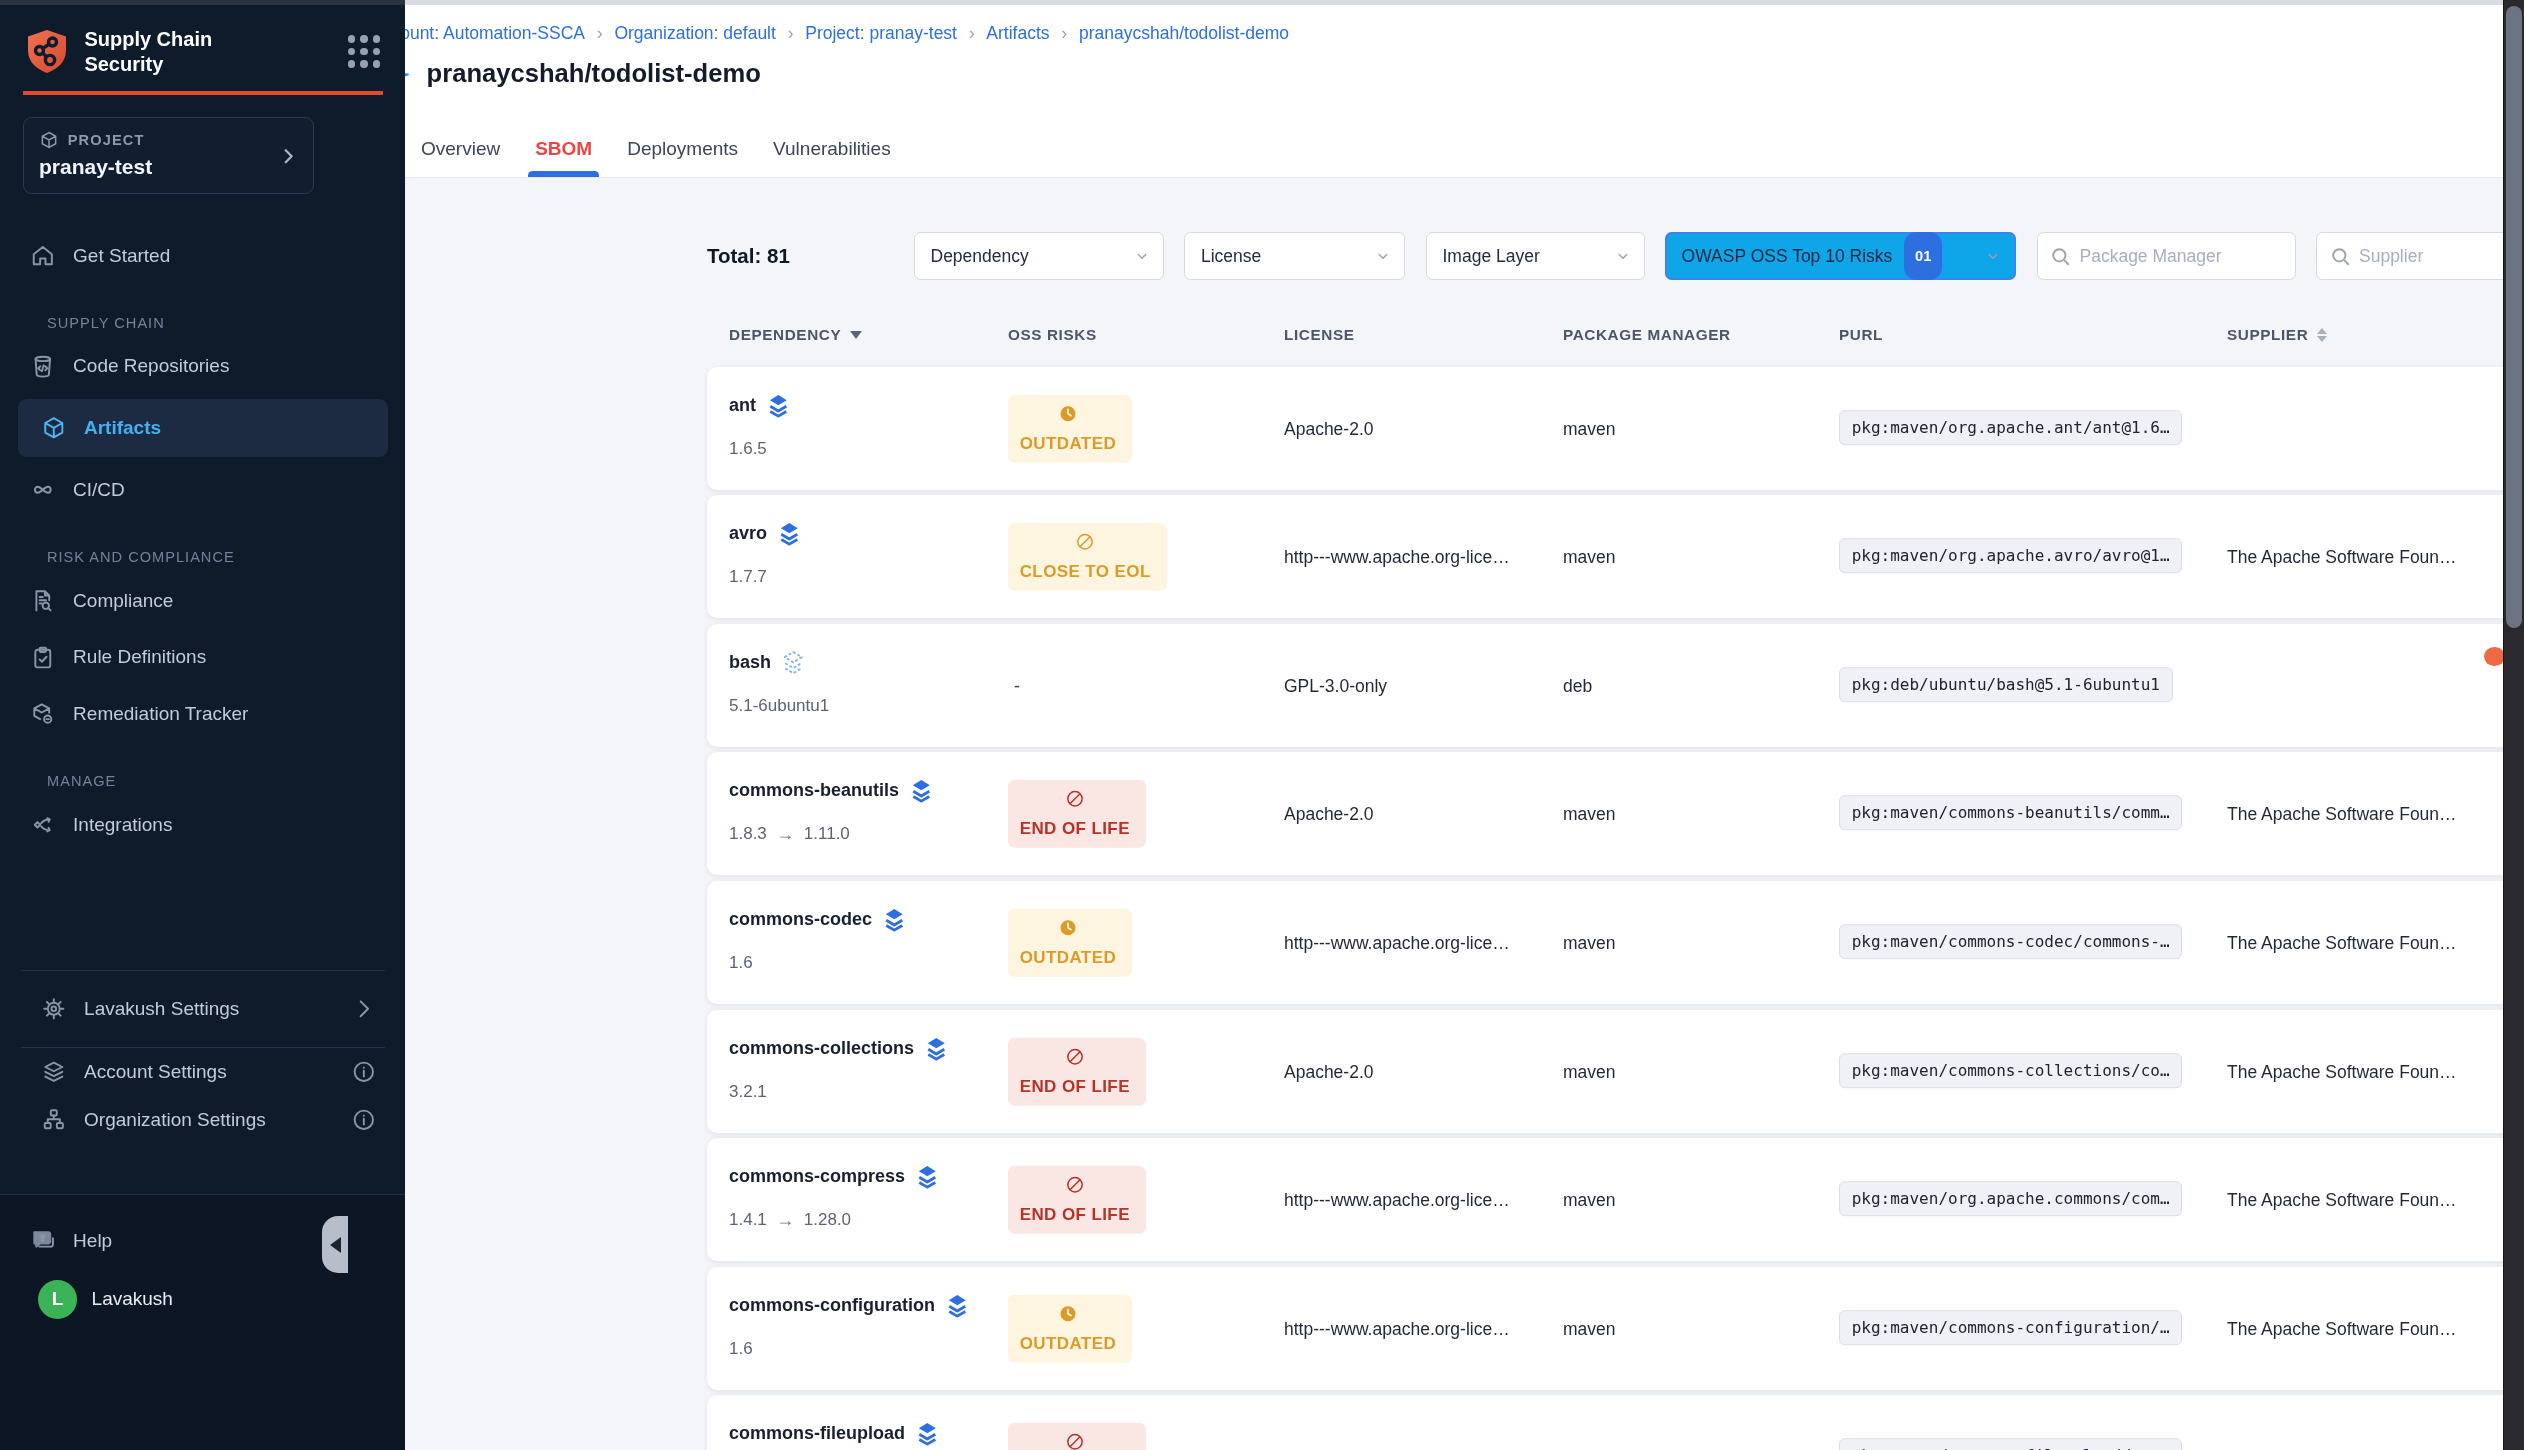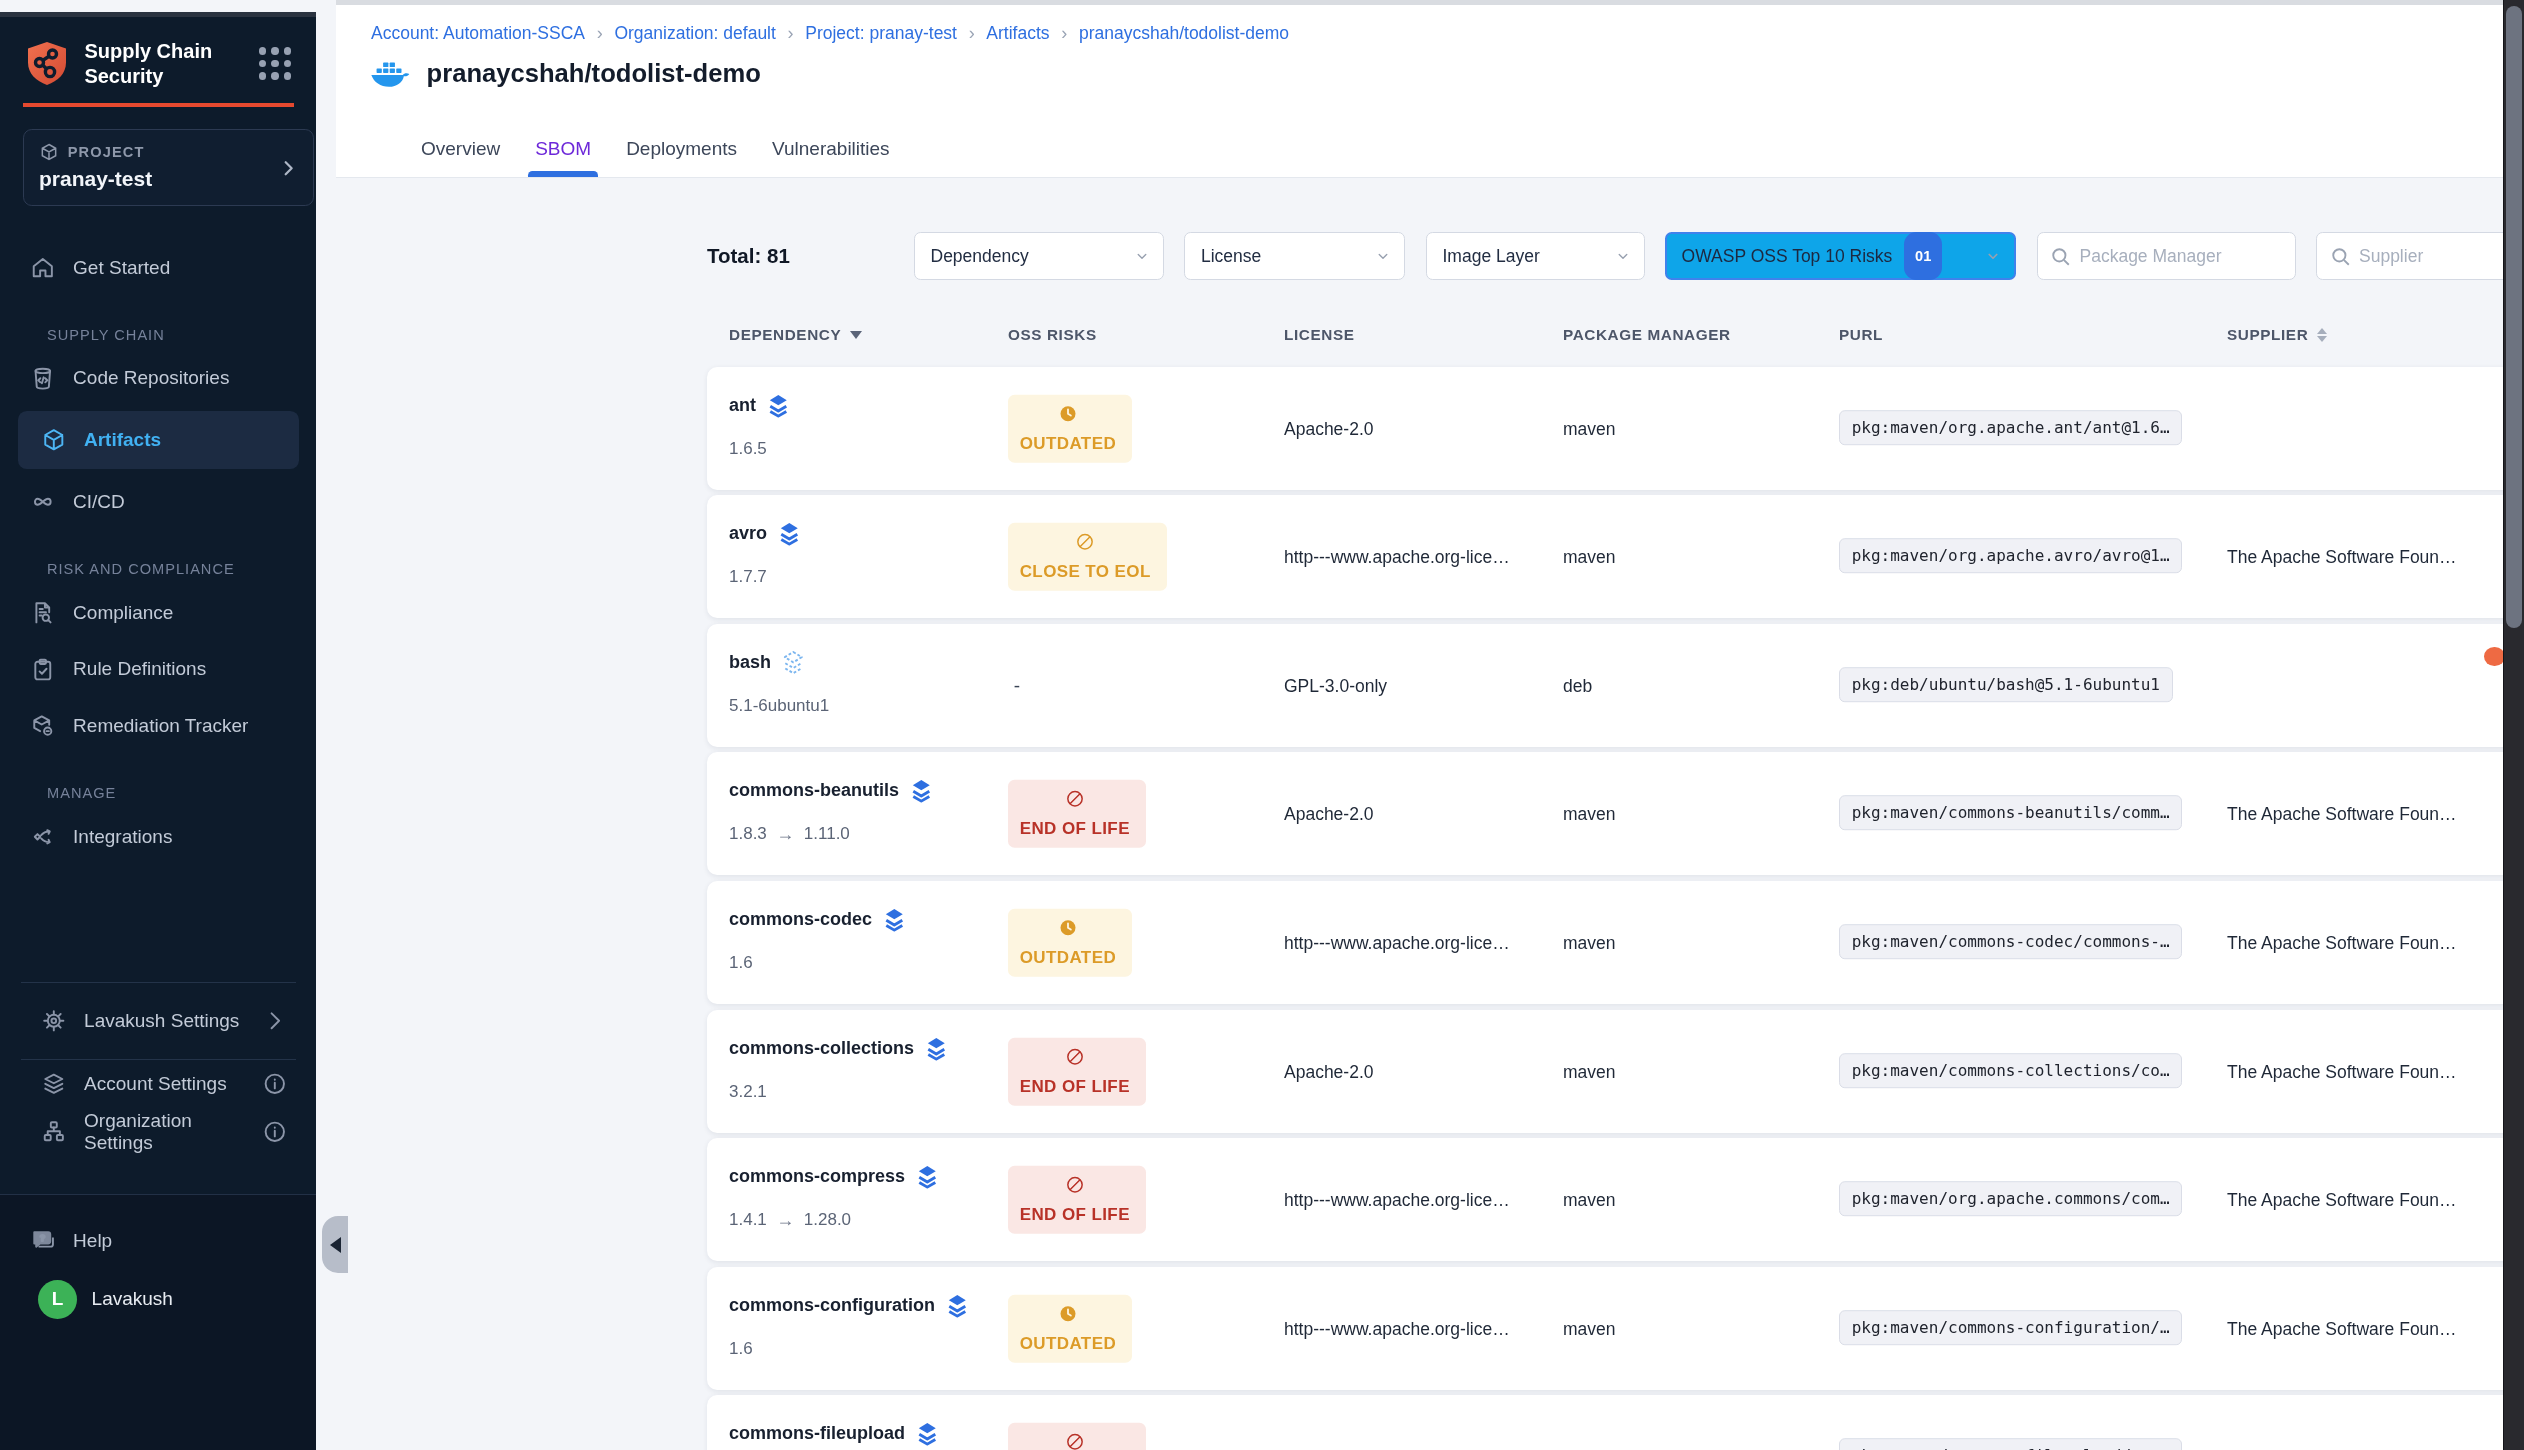--- a/index.html
+++ b/index.html
@@ -2,21 +2,21 @@
 <html style="font-size:11.7px"><head>
 <meta charset="utf-8">
 <style>
   * { margin:0; padding:0; box-sizing:border-box; }
   html,body { width:2525px; height:1451px; overflow:hidden; }
   body { font-family:"Liberation Sans",sans-serif; background:#f3f5f9; position:relative; }
   .icn { display:inline-flex; }
   .icn svg { width:100%; height:100%; }
 
   
-  #sidebar { position:absolute; left:0; top:0; bottom:0; width:316px; background:#0d1b2b; z-index:5;margin-top:12px; }
+  #sidebar { position:absolute; left:0; top:0; bottom:0; width:405px; background:#0d1b2b; z-index:5; }
   .s-strip { height:5.1px; background:#2a3340; }
   .logo-row { position:absolute; top:26px; left:23.4px; right:20.5px; display:flex; align-items:center; }
   .shield { width:48px; height:51px; flex:none; }
   .logo-text { margin-left:13px; font-size:20px; font-weight:700; color:#ffffff; line-height:25px; flex:1; }
   .apps-grid { display:grid; grid-template-columns:repeat(3,7.3px); gap:5.1px; cursor:pointer; margin-right:4.4px; }
   .apps-grid span { width:7.3px; height:7.3px; border-radius:50%; background:#97a1b2; }
   .red-rule { position:absolute; top:91px; left:23.4px; right:22px; height:4.4px; background:#e5492f; }
   .project-box { position:absolute; top:117px; left:23.4px; width:291px; height:77px; border:1.5px solid #2c3a52; border-radius:8.8px; background:#101e30; padding:11.7px 14.6px; cursor:pointer; }
   .pb-top { display:flex; align-items:center; gap:8.8px; color:#8e98aa; font-size:14.6px; font-weight:700; letter-spacing:1.1px;text-align:right; }
   .pb-top .icn { width:20px; height:20px; color:#8e98aa; }
@@ -48,21 +48,21 @@
   .m-strip { height:5.1px; background:#d9dce1; }
   .page-header { position:absolute; top:5.1px; left:0; right:0; height:173px; background:#fff; border-bottom:0.7px solid #e4e8ee; }
   .breadcrumb { position:absolute; top:17.5px; left:35px; display:flex; align-items:center; font-size:17.5px; white-space:nowrap; }
   .crumb { color:#2e6fe0; cursor:pointer; }
   .crumb-sep { color:#9aa4b5; margin:0 11.7px; font-size:18px; }
   .title-row { position:absolute; top:51px; left:34px; display:flex; align-items:center; gap:14.6px; }
   .docker { width:42px; height:34px; }
   h1 { font-size:25.6px; font-weight:700; color:#131c2b; }
   .tabs { position:absolute; bottom:0; left:85px; display:flex; gap:35px; height:45px; }
   .tab { position:relative; font-size:19px; color:#3c4659; padding-top:5.8px; cursor:pointer; }
-  .tab.active { color:#6d28d9; font-weight:400; }
+  .tab.active { color:#ef4444; font-weight:700; }
   .tab.active::after { content:""; position:absolute; left:-7.3px; right:-7.3px; bottom:0; height:5.8px; background:#2e6fe0; border-radius:4.4px 4.4px 0 0; }
 
   .toolbar { position:absolute; top:232px; left:371px; right:53px; height:48px; display:flex; align-items:center; gap:20.5px; }
   .total { width:186px; font-size:20.5px; font-weight:700; color:#101826; flex:none; }
   .dd { height:48px; border:1.5px solid #d4d9e3; border-radius:6.6px; background:#fff; display:flex; align-items:center; justify-content:space-between; padding:0 11.7px 0 16px; font-size:17.5px; color:#222d42; flex:none; cursor:pointer; }
   .caret { width:18px; height:18px; color:#97a0af; flex:none; }
   .owasp { width:351px; height:48px; border:2.2px solid #3f82ec; border-radius:6.6px; background:#0ea5e9; display:flex; align-items:center; gap:11.7px; padding:0 11.7px 0 14.6px; flex:none; cursor:pointer; }
   .owasp-label { font-size:17.5px; color:#1d2840; white-space:nowrap; }
   .owasp-badge { background:#2e6fe0; color:#fff; font-size:14.6px; font-weight:700; border-radius:12.4px; padding:16px 11px; }
   .owasp .caret { margin-left:auto; }

